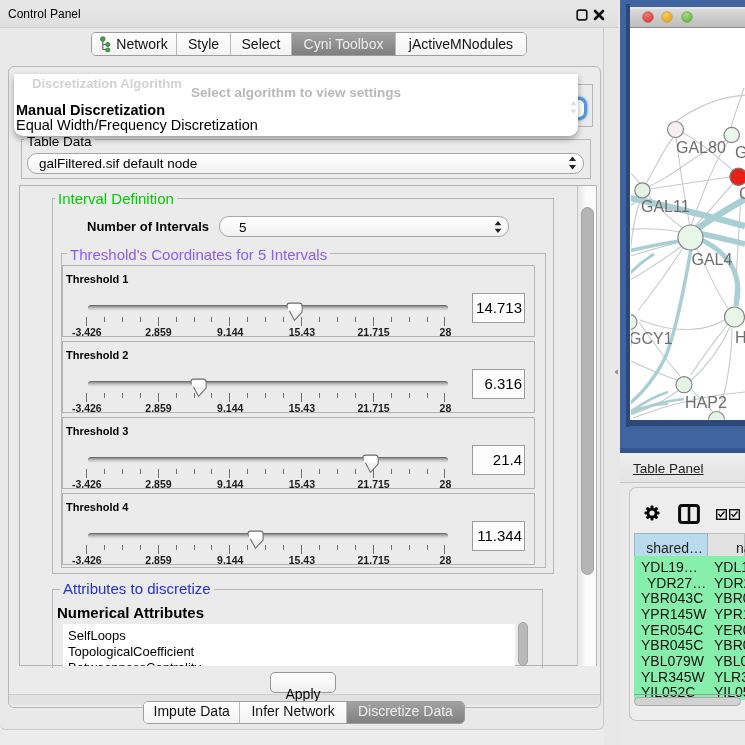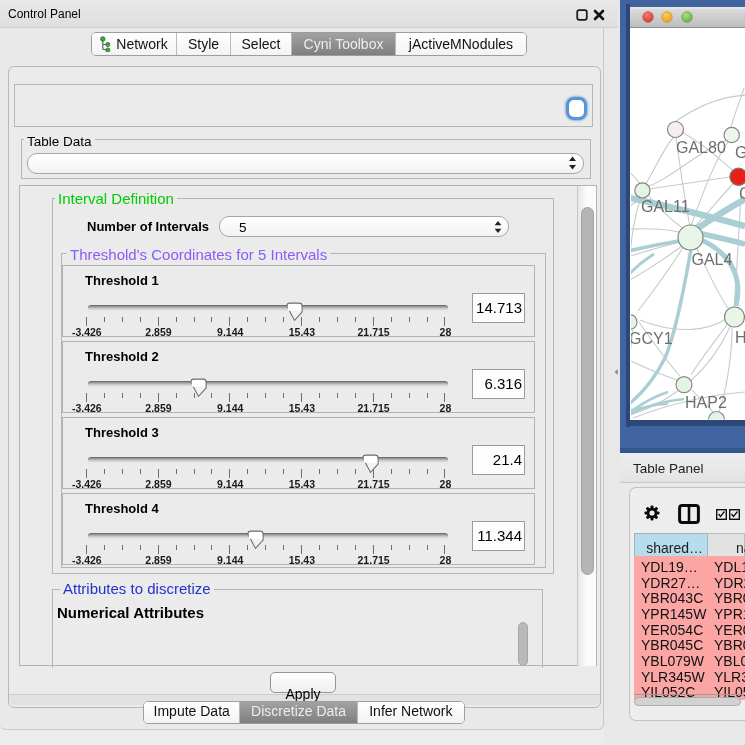--- a/index.html
+++ b/index.html
@@ -12,33 +12,33 @@
 .tabstrip .sel{background:linear-gradient(#a2a2a2,#7f7f7f);color:#ececec;}
 .bstrip .seg{padding-bottom:4px;}
 #panel{position:absolute;left:8px;top:66px;width:593px;height:642px;background:#ebebeb;border:1px solid #b8b8b8;border-radius:6px;}
 #panelbottom{position:absolute;left:9px;top:694px;width:591px;height:11px;background:#e2e2e2;border-top:1px solid #cdcdcd;border-radius:0 0 6px 6px;}
 .groupbox{position:absolute;border:1px solid #b6b6b6;}
 .gtitle{position:absolute;font-size:15px;background:#ebebeb;padding:0 3px;white-space:nowrap;}
 .combo{position:absolute;background:linear-gradient(#ffffff,#f2f2f2);border:1px solid #a6a6a6;border-radius:10px;font-size:13.5px;color:#000;}
 .combo .ct{position:absolute;left:11px;top:50%;transform:translateY(-50%);white-space:nowrap;}
 .combo svg{position:absolute;right:6px;top:50%;transform:translateY(-50%);}
 .sliderbox{position:absolute;left:62px;width:473px;height:72px;border:1px solid #b3b3b3;background:#ebebeb;}
-.sliderbox .sl{position:absolute;left:22px;top:7px;font-size:13px;font-weight:bold;color:#000;}
+.sliderbox .sl{position:absolute;left:3px;top:7px;font-size:11px;font-weight:bold;color:#000;}
 .track{position:absolute;left:25px;top:38.5px;width:360px;height:6px;border-radius:3px;background:linear-gradient(#8a8a8a,#c9c9c9 50%,#ececec);border-top:1px solid #6f6f6f;}
 .minticks{position:absolute;left:23.3px;top:51px;width:361px;height:5px;background:repeating-linear-gradient(90deg,#6f6f6f 0,#6f6f6f 1px,transparent 1px,transparent 17.925px);}
 .majticks{position:absolute;left:23.3px;top:51px;width:361px;height:9px;background:repeating-linear-gradient(90deg,#6f6f6f 0,#6f6f6f 1px,transparent 1px,transparent 71.7px);}
 .tlab{position:absolute;top:60px;font-size:10.5px;font-weight:bold;color:#1a1a1a;transform:translateX(-50%);}
 .thumb{position:absolute;top:36px;width:17px;height:20px;}
 .valbox{position:absolute;left:472px;width:53px;height:30px;background:#fdfdfd;border:1px solid #9b9b9b;font-size:15px;color:#000;text-align:right;padding:5px 2px 0 0;}
 .li13{font-size:13px;color:#000;position:absolute;white-space:nowrap;}
 #popup{position:absolute;left:14px;top:74px;width:564px;height:62px;background:#fff;border-radius:0 0 9px 9px;box-shadow:0 3px 6px rgba(0,0,0,0.35);}
 #netsvg{position:absolute;left:620px;top:0;}
 #tpanel{position:absolute;left:620px;top:453px;width:125px;height:292px;background:#e9e9e9;}
 #tpbar{position:absolute;left:0;top:0;width:125px;height:30px;background:linear-gradient(#eeeeee,#e3e3e3);border-bottom:1px solid #c6c6c6;}
-#tpbar .t{position:absolute;left:13px;top:8px;font-size:13.5px;color:#222;}
+#tpbar .t{position:absolute;left:13px;top:8px;font-size:13.5px;color:#222;text-decoration:underline;}
 #twin{position:absolute;left:9px;top:34px;width:116px;height:234px;background:#ededed;border:1px solid #c2c2c2;border-radius:7px 0 0 7px;border-right:none;}
 </style></head>
 <body>
 
 <div id="win">
   <div id="titlebar">
     <span class="t">Control Panel</span>
     <svg style="position:absolute;left:576px;top:9px" width="12" height="12" viewBox="0 0 12 12">
         <rect x="1.2" y="1.2" width="9.6" height="9.6" rx="2" fill="none" stroke="#1a1a1a" stroke-width="1.7"></rect>
       </svg>
@@ -63,20 +63,21 @@
   <div id="panel"></div>
   <div id="panelbottom"></div>
 
   <div class="groupbox" style="left:14px;top:84px;width:579px;height:43px;"></div>
 
   <div style="position:absolute;left:566px;top:97px;width:21px;height:23px;border:3px solid #5795d7;border-radius:8px;box-shadow:0 0 2px 1px rgba(87,149,215,0.6);background:#fff;"></div>
 
   <div class="groupbox" style="left:21px;top:139px;width:570px;height:40px;"></div>
   <div class="gtitle" style="left:24px;top:134px;color:#000;font-size:13.5px;">Table Data</div>
   <div class="combo" style="left:27px;top:152.5px;width:557px;height:21px;">
+    <span class="ct">galFiltered.sif default node</span>
     <svg width="9" height="15" viewBox="0 0 9 15">
         <path d="M4.5 1 L8 5.6 H1 Z" fill="#222"></path>
         <path d="M4.5 14 L8 9.4 H1 Z" fill="#222"></path>
       </svg>
   </div>
 
   <div style="position:absolute;left:19px;top:185px;width:578px;height:481px;border:1px solid #b3b3b3;"></div>
 
   <div style="position:absolute;left:577px;top:186px;width:19px;height:480px;background:linear-gradient(90deg,#e6e6e6,#fbfbfb 45%,#fbfbfb);border-left:1px solid #c6c6c6;"></div>
   <div style="position:absolute;left:581px;top:207px;width:13px;height:368px;background:#b5b5b5;border:1px solid #a2a2a2;border-radius:7px;"></div>
@@ -161,30 +162,45 @@
     <svg class="thumb" style="left:183.5px" width="17" height="20" viewBox="0 0 17 20">
         <path d="M0.9 4 Q0.9 1.1 3.8 1.1 L13.2 1.1 Q16.1 1.1 16.1 4 L16.1 10 L8.5 18.4 Z" fill="#f2f2f2" stroke="#6e6e6e" stroke-width="1.1"></path>
         <path d="M1.8 4.4 Q1.8 2 4.2 2 L12.8 2 Q15.2 2 15.2 4.4 L15.2 8.7 L1.8 8.7 Z" fill="#ffffff"></path>
       </svg>
   </div>
   <div class="valbox" style="top:521px;">11.344</div>
 
   <div style="position:absolute;left:52px;top:589px;width:491px;height:79px;border:1px solid #b6b6b6;border-bottom:none;"></div>
   <div class="gtitle" style="left:60px;top:580px;color:#2233cc;">Attributes to discretize</div>
   <div class="li13" style="left:57px;top:604px;font-weight:bold;font-size:15px;">Numerical Attributes</div>
+  <div style="position:absolute;left:63px;top:624px;width:452px;height:42px;background:#fff;overflow:hidden;">
+    <div style="position:absolute;left:5px;top:4px;font-size:13px;">SelfLoops</div>
+    <div style="position:absolute;left:5px;top:20px;font-size:13px;">TopologicalCoefficient</div>
+    <div style="position:absolute;left:5px;top:36px;font-size:13px;">BetweennessCentrality</div>
+  </div>
   <div style="position:absolute;left:518px;top:622px;width:9.5px;height:44px;background:#b9b9b9;border:1px solid #a6a6a6;border-radius:5px;"></div>
 
   <div style="position:absolute;left:270px;top:672px;width:66px;height:21px;background:linear-gradient(#ffffff,#efefef);border:1px solid #959595;border-radius:5px;text-align:center;font-size:14px;padding-top:13px;">Apply</div>
 
   <div class="tabstrip bstrip" style="left:143px;top:701px;width:322px;height:23px;">
     <div class="seg" style="width:97px;">Impute Data</div>
+    <div class="seg" style="width:107px;">Infer Network</div>
     <div class="seg sel" style="width:118px;">Discretize Data</div>
-    <div class="seg" style="width:107px;">Infer Network</div>
-  </div>
-
+  </div>
+
+  <div id="popup">
+    <svg style="position:absolute;left:555px;top:26px;" width="9" height="15" viewBox="0 0 9 15">
+        <path d="M4.5 1 L8 5.6 H1 Z" fill="#dfdfdf"></path>
+        <path d="M4.5 14 L8 9.4 H1 Z" fill="#dfdfdf"></path>
+      </svg>
+    <div style="position:absolute;left:18px;top:2px;font-size:13px;font-weight:bold;color:#d2d2d2;">Discretization Algorithm</div>
+    <div style="position:absolute;left:0;top:11px;width:564px;text-align:center;font-size:13.5px;font-weight:bold;color:#b9b9b9;">Select algorithm to view settings</div>
+    <div style="position:absolute;left:2px;top:28px;font-size:14.5px;font-weight:bold;color:#000;">Manual Discretization</div>
+    <div style="position:absolute;left:2px;top:43px;font-size:14.5px;color:#000;">Equal Width/Frequency Discretization</div>
+  </div>
 </div>
 
 <div style="position:absolute;left:604px;top:0;width:16px;height:745px;background:#e8e8e8;"></div>
 <svg style="position:absolute;left:613px;top:368px;" width="6" height="8" viewBox="0 0 6 8">
     <path d="M1.5 4 L4.8 1.2 L4.8 6.8 Z" fill="#8a8a8a"></path>
   </svg>
 
 <svg id="netsvg" width="125" height="455" viewBox="620 0 125 455">
   <defs>
     <radialGradient id="rg" cx="0.4" cy="0.3" r="0.9">
@@ -313,24 +329,24 @@
         <path d="M2.5 5 L4.5 7.5 L8.5 2.5" stroke-width="1.3"></path>
         <path d="M15.5 5 L17.5 7.5 L21.5 2.5" stroke-width="1.3"></path>
       </g>
     </svg>
 
   <div style="position:absolute;left:14px;top:80px;width:74px;height:24px;background:#b9dcec;border:1px solid #9db4c0;font-size:14px;color:#222;text-align:right;padding:6px 4px 0 0;">shared…</div>
   <div style="position:absolute;left:88px;top:80px;width:37px;height:24px;background:#e2e2e2;border:1px solid #bdbdbd;border-left:none;font-size:14px;color:#222;padding-top:6px;">
       <span style="position:absolute;left:28px;">name</span>
     </div>
 
-  <div style="position:absolute;left:14px;top:103px;width:111px;height:144px;background:#fca5a5;overflow:hidden;font-size:14px;color:#111;">
+  <div style="position:absolute;left:14px;top:103px;width:111px;height:144px;background:#86efac;overflow:hidden;font-size:14px;color:#111;">
     <div style="position:absolute;left:7px;top:3px;">YDL19…</div>
       <div style="position:absolute;left:80px;top:3px;">YDL194W</div>
-    <div style="position:absolute;left:7px;top:18.65px;">YDR27…</div>
+    <div style="position:absolute;left:13px;top:18.65px;">YDR27…</div>
       <div style="position:absolute;left:80px;top:18.65px;">YDR277C</div>
     <div style="position:absolute;left:7px;top:34.30px;">YBR043C</div>
       <div style="position:absolute;left:80px;top:34.30px;">YBR043C</div>
     <div style="position:absolute;left:7px;top:49.95px;">YPR145W</div>
       <div style="position:absolute;left:80px;top:49.95px;">YPR145W</div>
     <div style="position:absolute;left:7px;top:65.60px;">YER054C</div>
       <div style="position:absolute;left:80px;top:65.60px;">YER054C</div>
     <div style="position:absolute;left:7px;top:81.25px;">YBR045C</div>
       <div style="position:absolute;left:80px;top:81.25px;">YBR045C</div>
     <div style="position:absolute;left:7px;top:96.90px;">YBL079W</div>

